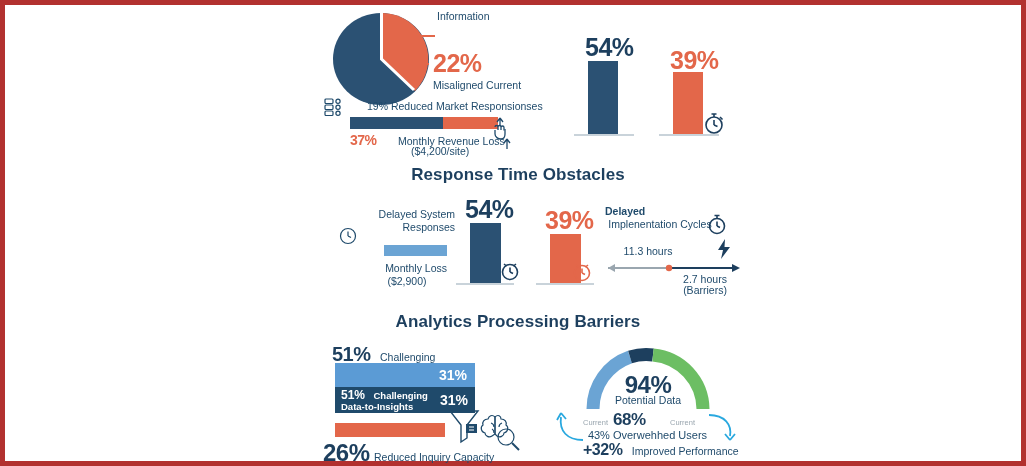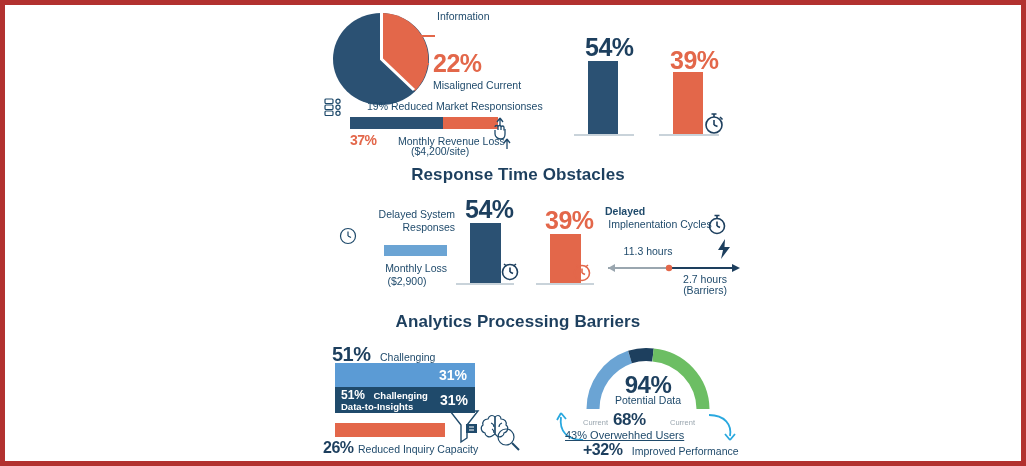--- a/index.html
+++ b/index.html
@@ -274,21 +274,21 @@
       <svg width="42" height="42" viewBox="0 0 42 42" stroke="#1f4a6b" fill="none" stroke-width="1.2">
         <path d="M9 9 c-4 0-6 3-5 6 c-3 2-2 7 2 8 c0 3 4 5 7 3 l3-2 V7 c-3-3-6-1-7 2 Z"></path>
         <path d="M22 9 c4 0 6 3 5 6 c3 2 2 7-2 8 c0 3-4 5-7 3 l-2-2 V7 c3-3 6-1 6 2 Z"></path>
         <path d="M12 13 q3 1 3 4 M23 13 q-3 1-3 4 M13 19 q2 1 2 4"></path>
         <circle cx="27" cy="27" r="8"></circle>
         <path d="M33 33 L40 40" stroke-width="2"></path>
       </svg>
     </div>
 
     <div class="abs nowrap" style="left:318px; top:434px;">
-      <span class="big-pct" style="font-size:16px;">26%</span>
+      <span class="big-pct" style="font-size:24px;">26%</span>
       <span class="lbl" style="">Reduced Inquiry Capacity</span>
     </div>
 
     <div class="abs" style="left:578px; top:336px; width:130px; height:72px;">
       <svg width="130" height="72" viewBox="0 0 130 72">
         <path d="M 10 68 A 55 55 0 0 1 47 16" stroke="#6ba4d4" stroke-width="13" fill="none"></path>
         <path d="M 47 16 A 55 55 0 0 1 70 14" stroke="#1d3f5e" stroke-width="13" fill="none"></path>
         <path d="M 70 14 A 55 55 0 0 1 120 68" stroke="#6cbe63" stroke-width="13" fill="none"></path>
       </svg>
     </div>
@@ -309,21 +309,21 @@
         <path d="M4 8 C20 8 27 18 25 29"></path>
         <path d="M25 33 L20 27 M25 33 L30 27" stroke-width="1.8"></path>
       </svg>
     </div>
 
     <div class="abs lbl-sm" style="left:578px; top:412px; color:#9aa6af; font-size:7.5px;">Current</div>
     <div class="abs lbl-sm" style="left:665px; top:412px; color:#9aa6af; font-size:7.5px;">Current</div>
     <div class="abs" style="left:608px; top:405px;">
       <span class="big-pct" style="font-size:17px;">68%</span>
     </div>
-    <div class="abs lbl" style="left:560px; top:424px; width:165px; font-size:11px;text-decoration:underline;">43% Overwehhed Users</div>
+    <div class="abs lbl" style="left:560px; top:424px; width:165px; text-align:center; font-size:11px;">43% Overwehhed Users</div>
 
     <div class="abs nowrap" style="left:578px; top:436px;">
       <span class="big-pct" style="font-size:16px;">+32%</span>
       <span class="lbl" style="margin-left:5px;">Improved Performance</span>
     </div>
 
   </div>
 </div>
 
 </body></html>

